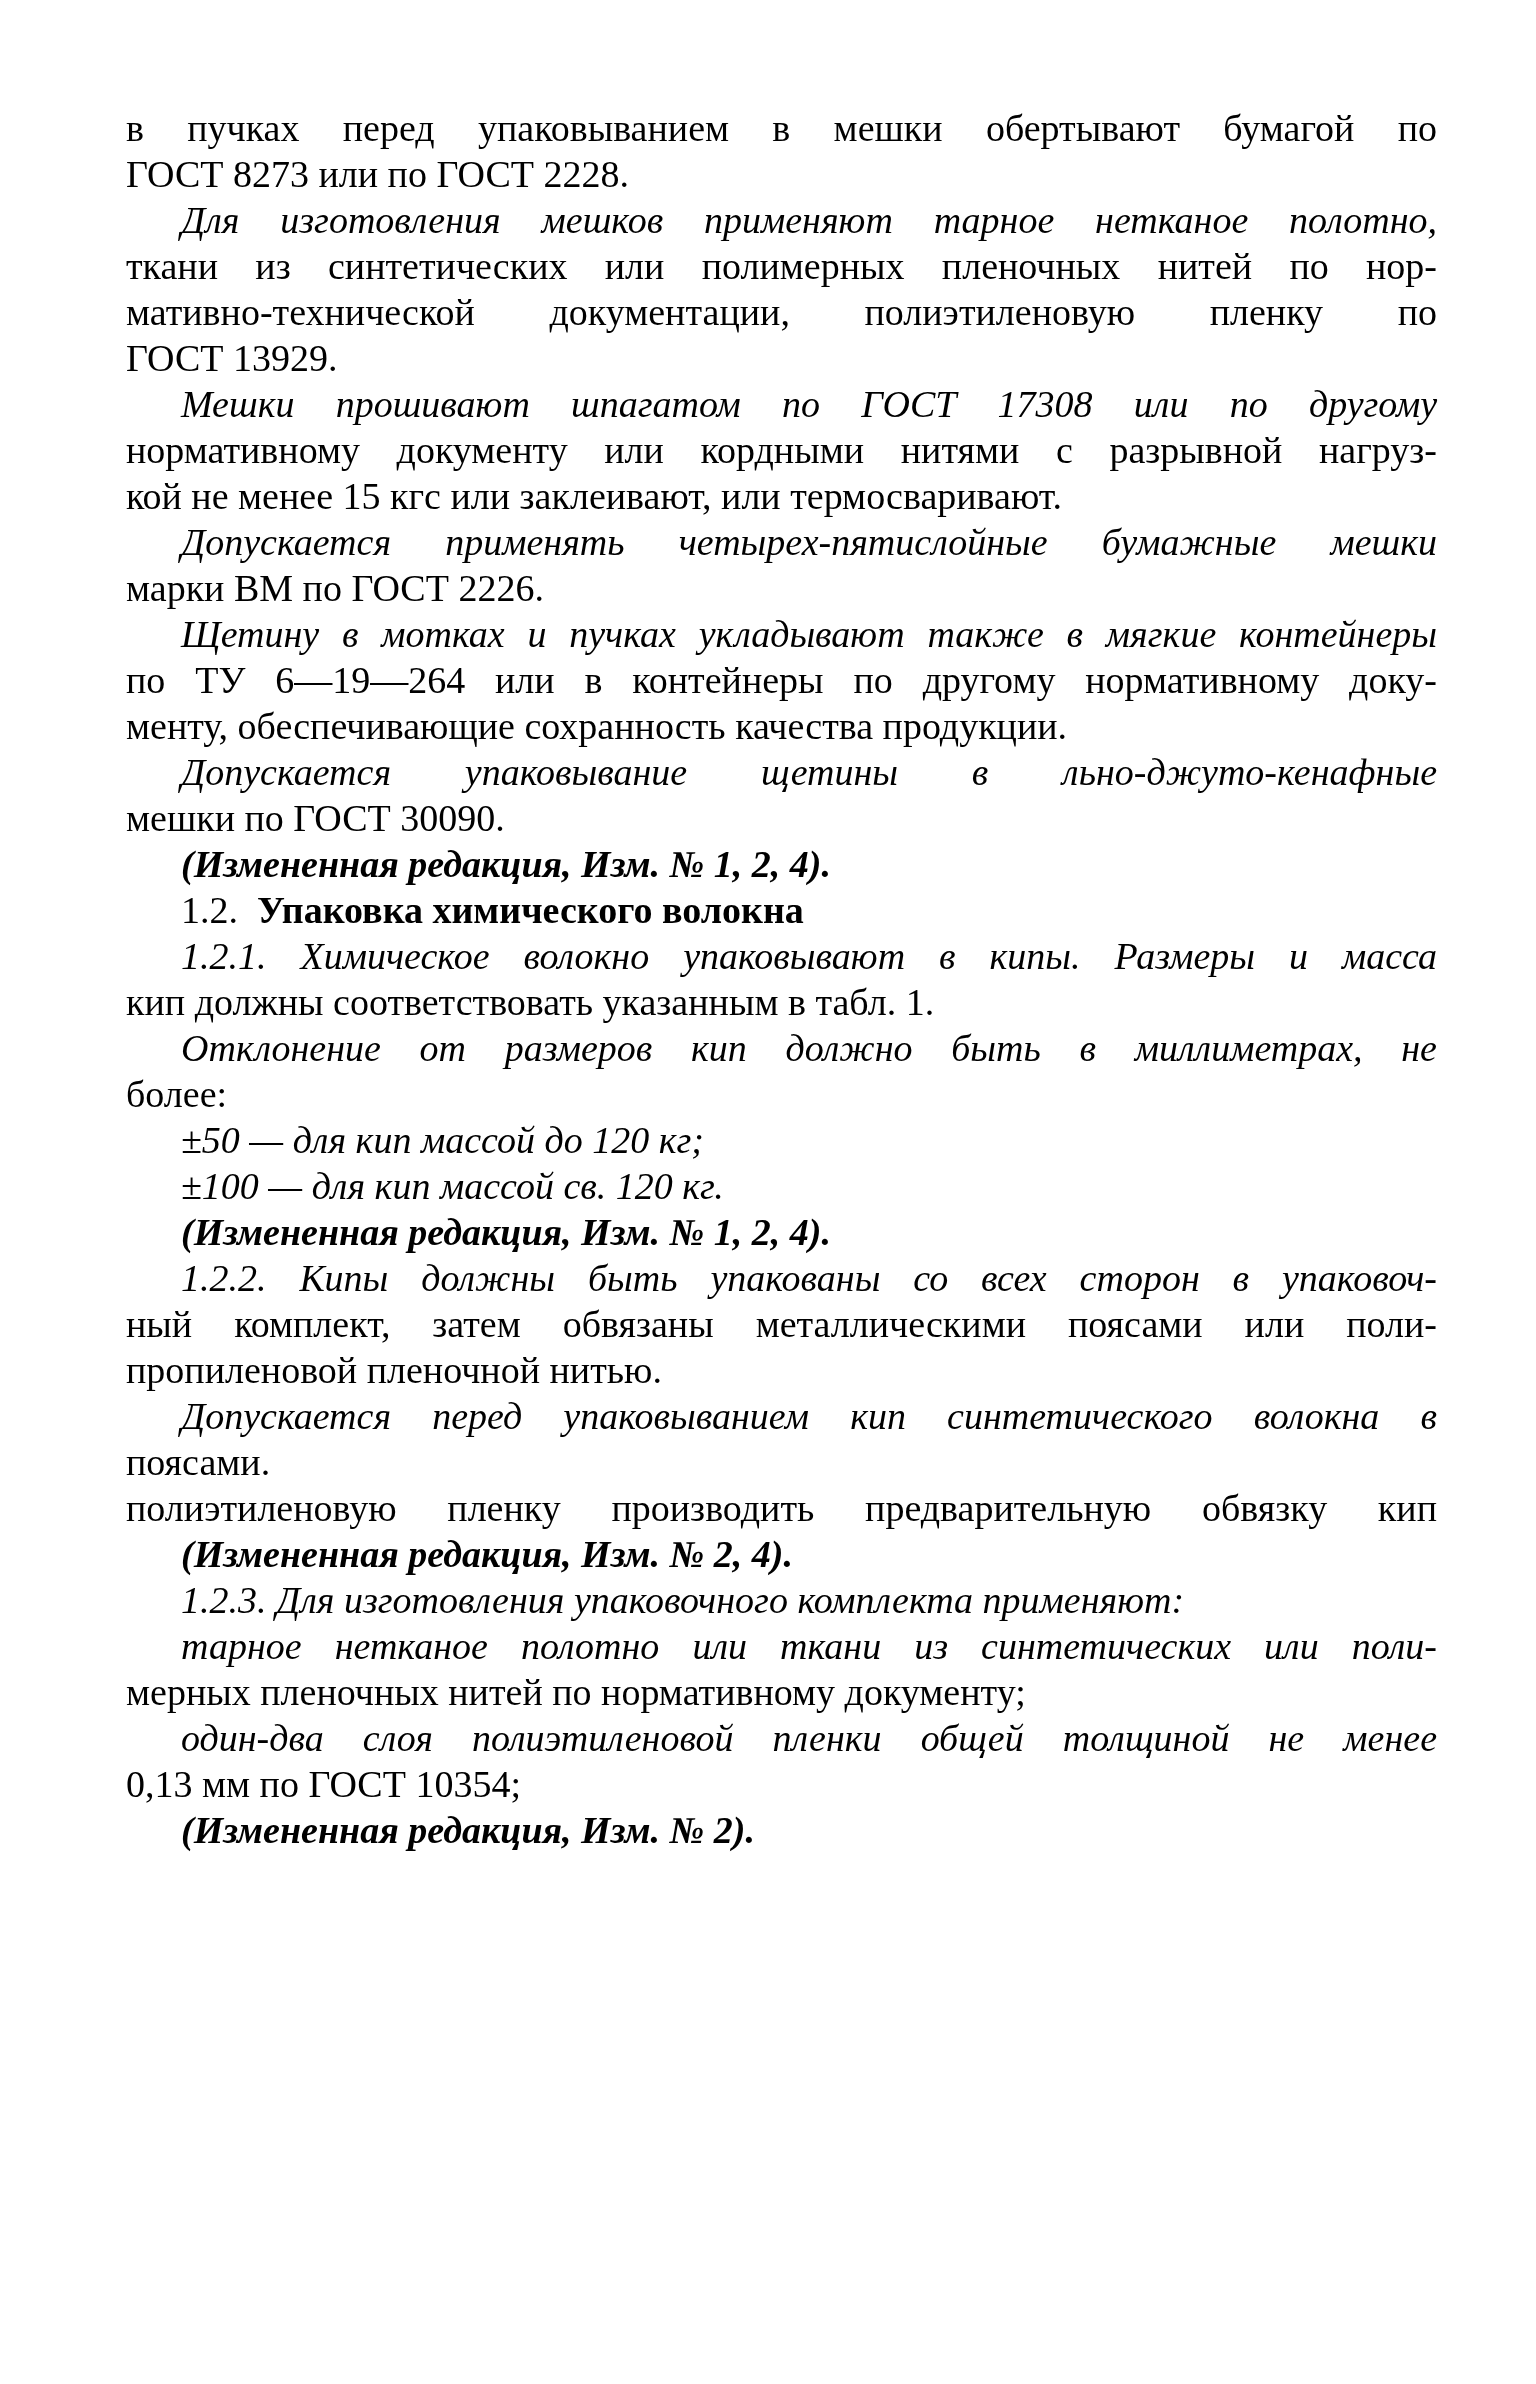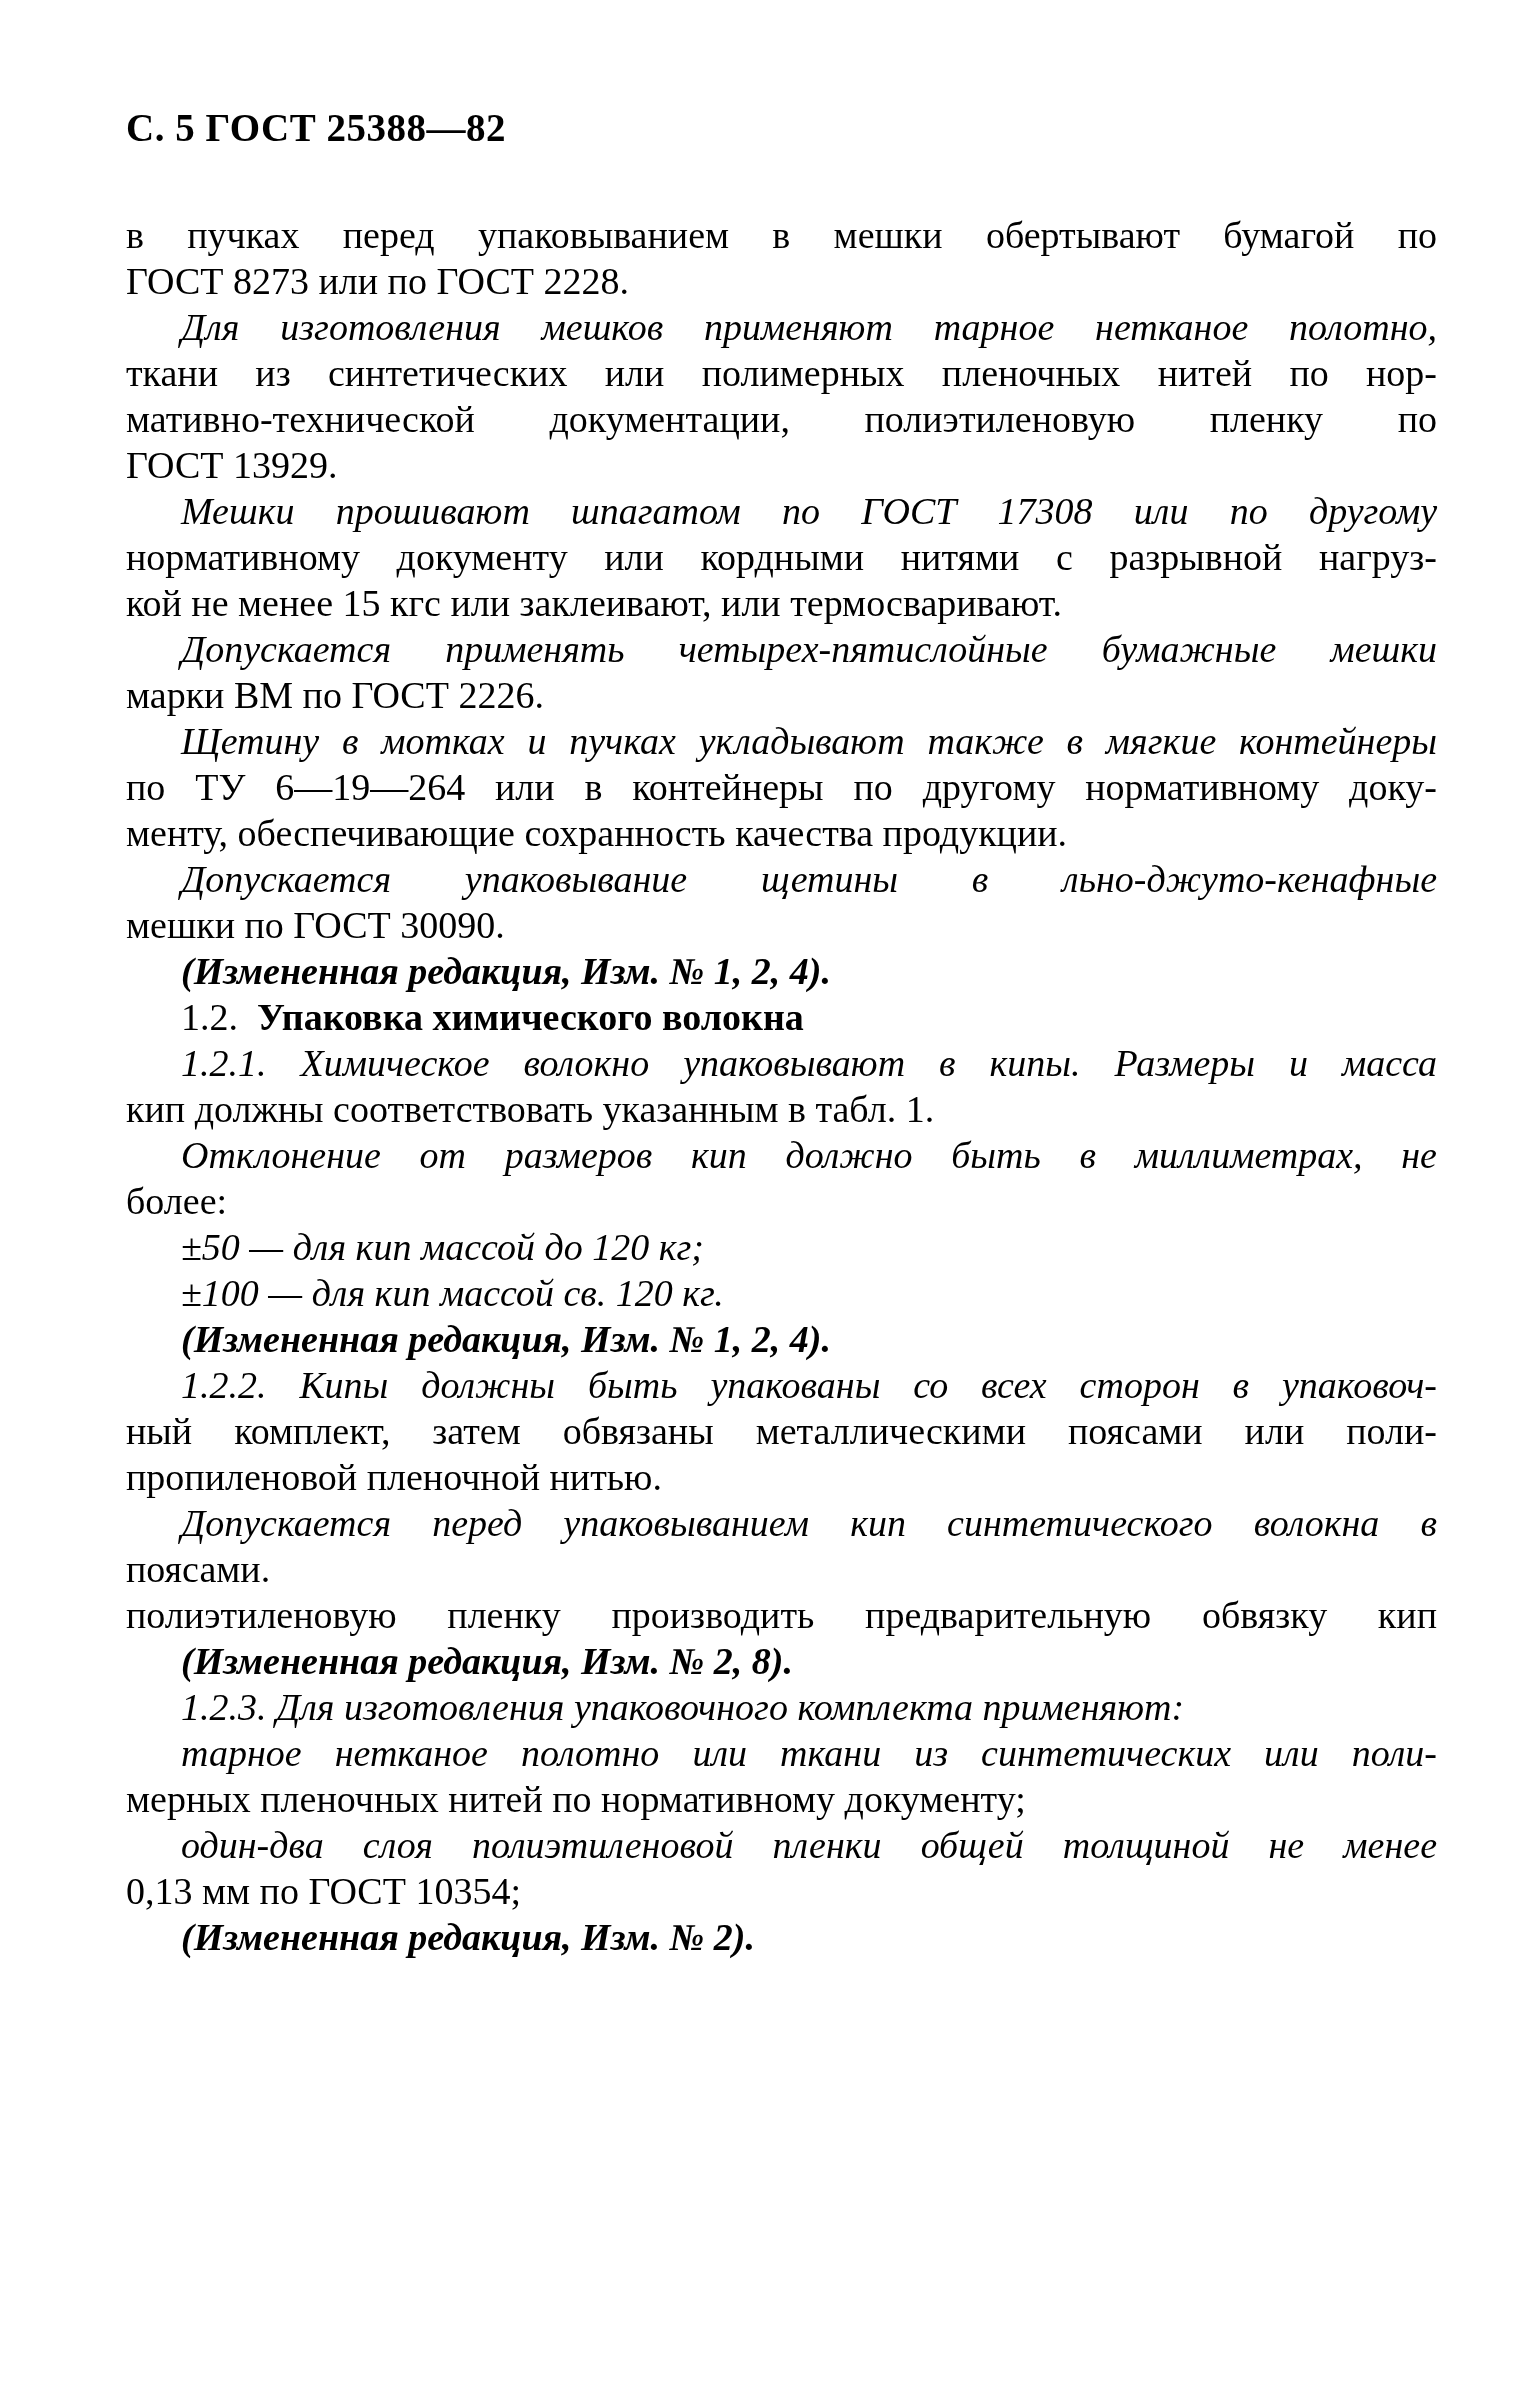--- a/index.html
+++ b/index.html
@@ -60,21 +60,20 @@
   }
   .h-title {
     font-weight: bold;
   }
 </style>
 </head>
 <body>
 
 <div class="page">
   <div class="content">
-    <div class="header">С. 5 ГОСТ 25388—82</div>
     <div class="doc-body" id="doc-body">
         <div class="para body">
           <div class="line fill">в пучках перед упаковыванием в мешки обертывают бумагой по</div>
           <div class="line">ГОСТ 8273 или по ГОСТ 2228.</div>
         </div>
         <div class="para body">
           <div class="line fill first">Для изготовления мешков применяют тарное нетканое полотно,</div>
           <div class="line fill">ткани из синтетических или полимерных пленочных нитей по нор-</div>
           <div class="line fill">мативно-технической документации, полиэтиленовую пленку по</div>
           <div class="line">ГОСТ 13929.</div>
@@ -122,21 +121,21 @@
           <div class="line fill first">1.2.2. Кипы должны быть упакованы со всех сторон в упаковоч-</div>
           <div class="line fill">ный комплект, затем обвязаны металлическими поясами или поли-</div>
           <div class="line">пропиленовой пленочной нитью.</div>
         </div>
         <div class="para body">
           <div class="line fill first">Допускается перед упаковыванием кип синтетического волокна в</div>
           <div class="line">поясами.</div>
           <div class="line fill">полиэтиленовую пленку производить предварительную обвязку кип</div>
         </div>
         <div class="para amendment">
-          <div class="line first">(Измененная редакция, Изм. № 2, 8).</div>
+          <div class="line first">(Измененная редакция, Изм. № 2, 4).</div>
         </div>
         <div class="para body">
           <div class="line first">1.2.3. Для изготовления упаковочного комплекта применяют:</div>
         </div>
         <div class="para body">
           <div class="line fill first">тарное нетканое полотно или ткани из синтетических или поли-</div>
           <div class="line">мерных пленочных нитей по нормативному документу;</div>
         </div>
         <div class="para body">
           <div class="line fill first">один-два слоя полиэтиленовой пленки общей толщиной не менее</div>

